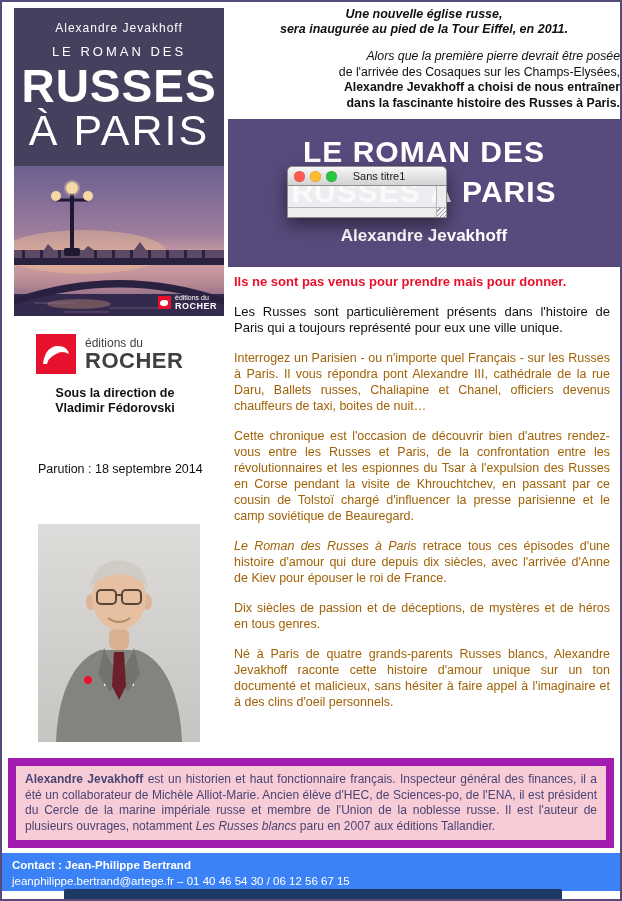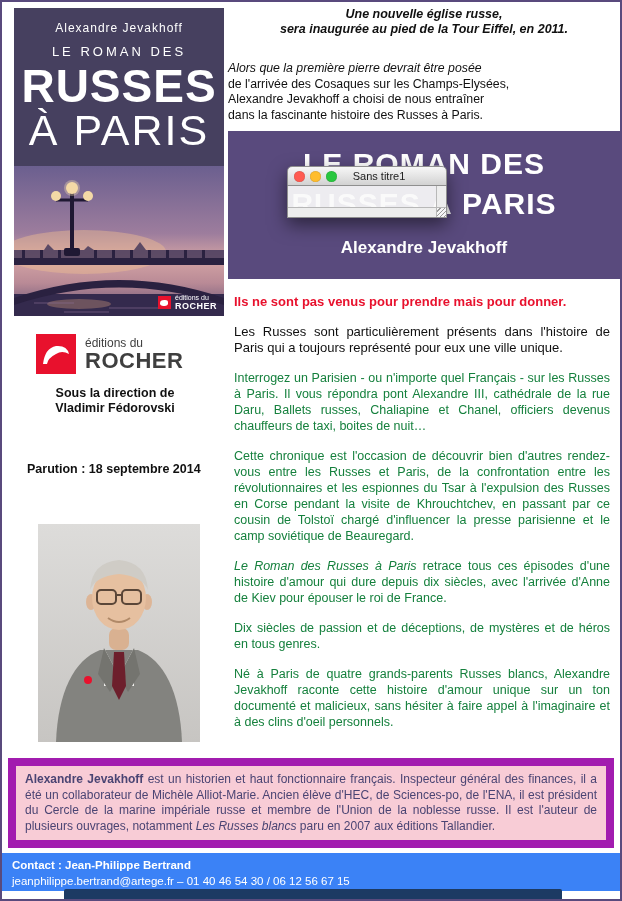--- a/index.html
+++ b/index.html
@@ -48,43 +48,43 @@
   }
   .cover-logo-text { text-align: left; color: #fff; font-size: 7px; line-height: 8px; }
   .cover-logo-text b { display: block; font-size: 9px; letter-spacing: .5px; }
 
   .pub-logo { display: flex; align-items: center; gap: 9px; margin: 18px 0 0 34px; }
   .pub-logo-text { text-align: left; color: #3f3f3f; }
   .pub-logo-small { font-size: 12px; line-height: 13px; }
   .pub-logo-name { font-size: 22px; line-height: 22px; font-weight: bold; letter-spacing: .5px; }
 
   .direction { margin-top: 12px; text-align: center; font-weight: bold; font-size: 12.5px; line-height: 15px; color: #111; }
-  .parution { margin-top: 46px; padding-left: 25px; font-weight: bold; font-size: 12.5px; color: #111; }
+  .parution { margin-top: 46px; padding-left: 36px; font-weight: normal; font-size: 12.5px; color: #111; }
 
   .author-photo { width: 162px; height: 218px; margin: 48px 0 0 36px; overflow: hidden; }
 
   
   .right-col { position: absolute; left: 226px; top: 0; width: 392px; }
 
   .intro1 { margin-top: 5px; text-align: center; font-style: italic; font-weight: bold; font-size: 12.5px; line-height: 15px; color: #111; }
-  .intro2 { margin-top: 24px; text-align: left; font-size: 12.3px; line-height: 15.5px; color: #111; }
+  .intro2 { margin-top: 12px; text-align: right; font-size: 12.3px; line-height: 15.5px; color: #111; }
   .intro2 .it { font-style: italic; }
-  .intro2 .bd { font-weight: normal; }
+  .intro2 .bd { font-weight: bold; }
 
   .banner {
     margin-top: 8px; height: 148px;
     background: #594a7d; color: #fff;
     text-align: center; padding-top: 13px;
   }
   .banner-l1, .banner-l2 { font-size: 30px; font-weight: bold; letter-spacing: 1px; line-height: 40px; }
   .banner-author { margin-top: 14px; font-size: 17px; font-weight: bold; line-height: 20px; }
 
   .content { padding: 0 10px 0 6px; }
-  .tagline { margin-top: 15px; color: #e8112d; font-weight: bold; font-size: 13px; line-height: 16px; }
-  .content p { margin: 14px 0 0 0; text-align: justify; font-size: 12.5px; line-height: 16px; color: #15803d; }
+  .tagline { margin-top: 7px; color: #e8112d; font-weight: bold; font-size: 13px; line-height: 16px; }
+  .content p { margin: 14px 0 0 0; text-align: justify; font-size: 12.5px; line-height: 16px; color: #a16207; }
   .content p.lead { font-weight: normal; font-size: 13px; color: #101010; }
   .content p i { font-style: italic; }
 
   
   .bio {
     position: absolute; left: 6px; right: 6px; top: 756px;
     background: #f8ccd6; border: 8px solid #a21caf;
     padding: 6px 9px; font-size: 12px; line-height: 15.5px;
     text-align: justify; color: #4a4473;
   }

